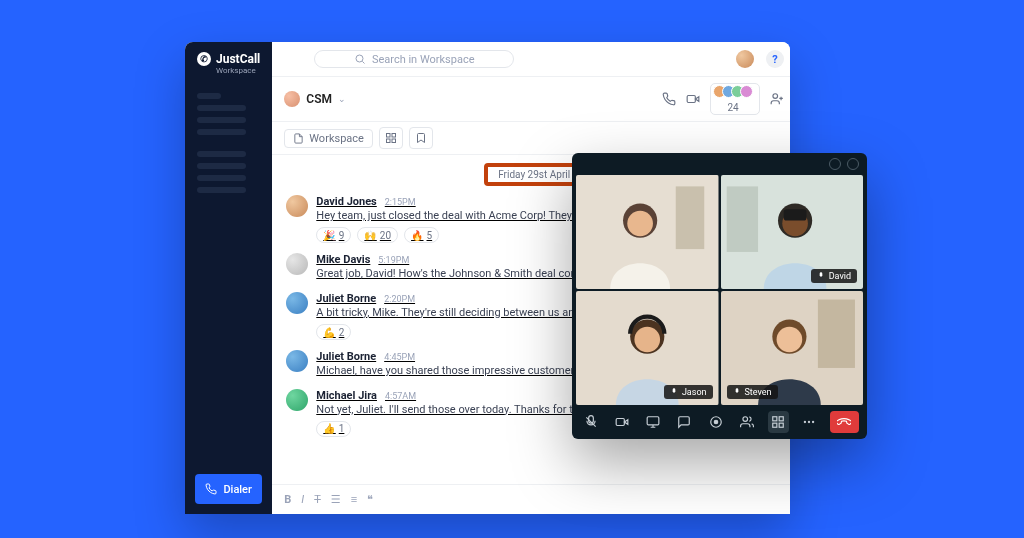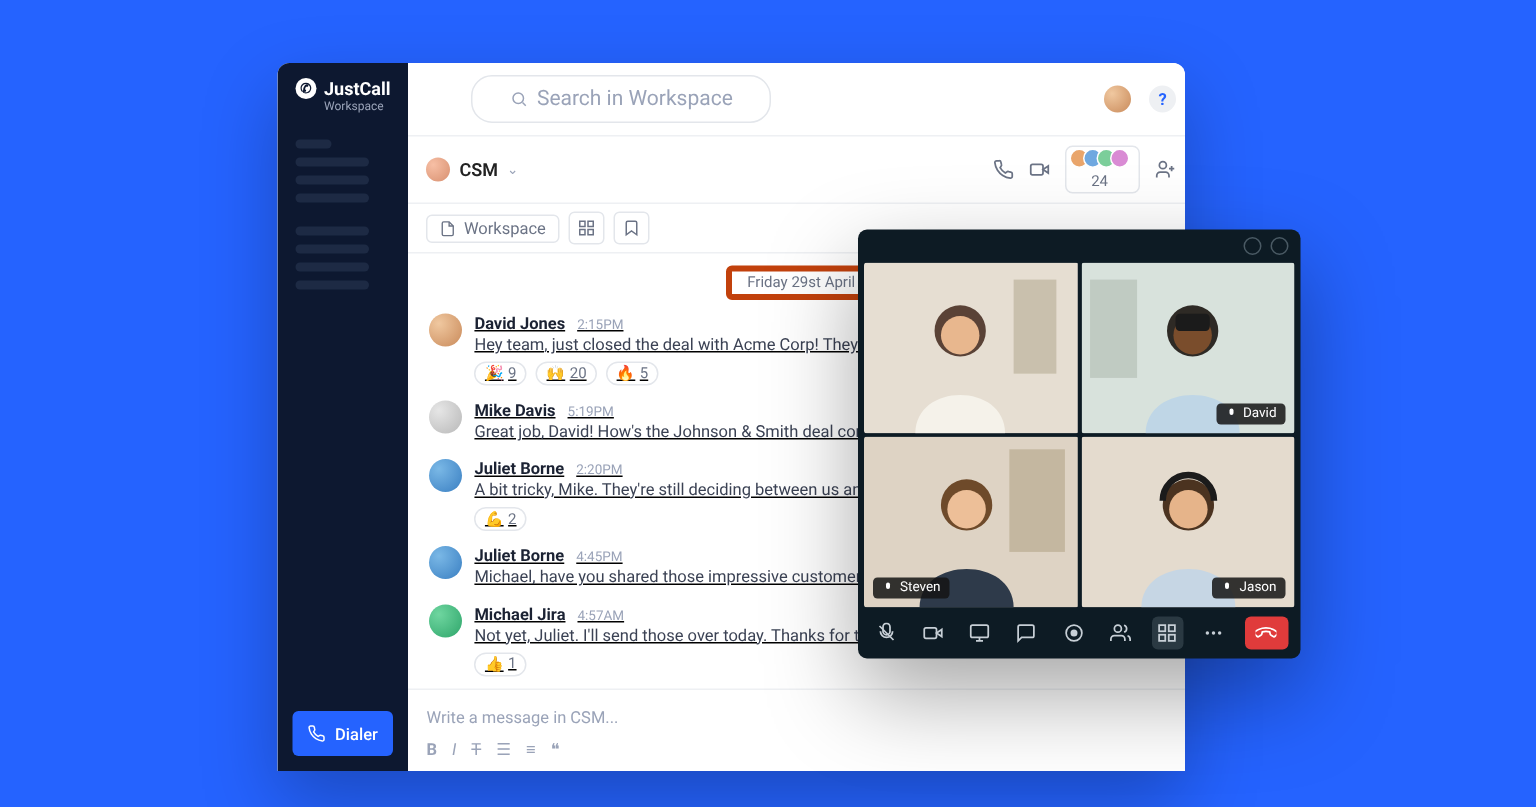--- a/index.html
+++ b/index.html
@@ -13,21 +13,21 @@
   .logo-row .logo-text { font-weight:700; font-size:12px; }
   .logo-sub { font-size:8px; color:#9aa3b8; margin-left:19px; }
   .sidebar-lines { padding: 8px 12px; display:flex; flex-direction:column; gap:6px; }
   .sidebar-lines div { height:6px; background:#1d2a44; border-radius:3px; }
   .sidebar-spacer { flex:1; }
   .dialer-btn { margin:10px; height:30px; background:#2563ff; border-radius:4px; display:flex; align-items:center; justify-content:center; gap:6px; font-size:11px; font-weight:500; }
   .phone-icon { width:12px; height:12px; }
   
   .main { flex:1; display:flex; flex-direction:column; background:#fff; }
   .topbar { display:flex; align-items:center; padding:8px 12px; gap:12px; border-bottom:1px solid #eef0f3; }
-  .search { flex:1; max-width:280px; margin-left:30px; height:32px; border:1px solid #e3e6eb; border-radius:14px; display:flex; align-items:center; justify-content:center; gap:6px; color:#9aa3b8; font-size:14px;text-align:center; }
+  .search { flex:1; max-width:280px; margin-left:30px; height:18px; border:1px solid #e3e6eb; border-radius:14px; display:flex; align-items:center; justify-content:center; gap:6px; color:#9aa3b8; font-size:11px;text-align:center; }
   .topbar-spacer { flex:1; }
   .avatar { width:18px; height:18px; border-radius:50%; background:#d6d9df; }
   .help-icon { width:18px;height:18px;border-radius:50%;background:#eef0f3;display:flex;align-items:center;justify-content:center;font-size:11px;color:#2563ff;font-weight:700;}
   .chanbar { display:flex; align-items:center; padding:6px 12px; gap:6px; border-bottom:1px solid #eef0f3; }
   .chan-ava { width:16px;height:16px;border-radius:50%; background: radial-gradient(circle at 30% 30%, #f7bfa5, #d89070); }
   .chan-name { font-size:12px; font-weight:600; color:#222; }
   .chev { font-size:9px; color:#9aa3b8; }
   .chanbar-spacer { flex:1; }
   .chan-actions { display:flex; align-items:center; gap:10px; }
   .chan-actions svg { width:14px; height:14px; color:#6b7385; }
@@ -252,21 +252,20 @@
               <span class="react">
                 <span>👍</span>
                 <span>1</span>
               </span>
             </div>
         </div>
       </div>
     </div>
 
     <div class="composer">
-      <div class="composer-input">Write a message in CSM...</div>
       <div class="composer-tools">
         <span style="font-weight:700">B</span>
         <span style="font-style:italic">I</span>
         <span style="text-decoration:line-through">T</span>
         <span>☰</span>
         <span>≡</span>
         <span>❝</span>
       </div>
     </div>
   </div>
@@ -298,48 +297,48 @@
         </svg>
       <div class="name-tag" style="right:6px">
           <svg viewBox="0 0 24 24" fill="currentColor">
             <path d="M12 14a4 4 0 0 0 4-4V5a4 4 0 1 0-8 0v5a4 4 0 0 0 4 4z"></path>
           </svg>
           <span>David</span>
         </div>
     </div>
     <div class="tile">
       <svg viewBox="0 0 100 80">
+          <rect width="100" height="80" fill="#e4dbce"></rect>
+          <circle cx="50" cy="32" r="12" fill="#4b3320"></circle>
+          <circle cx="50" cy="34" r="9" fill="#e6b48a"></circle>
+          <path d="M38 30 a12 12 0 0 1 24 0" fill="none" stroke="#1b1b1b" stroke-width="3"></path>
+          <path d="M28 80 C28 56 72 56 72 80 Z" fill="#c6d6e4"></path>
+        </svg>
+      <div class="name-tag" style="right:6px">
+          <svg viewBox="0 0 24 24" fill="currentColor">
+            <path d="M12 14a4 4 0 0 0 4-4V5a4 4 0 1 0-8 0v5a4 4 0 0 0 4 4z"></path>
+          </svg>
+          <span>Jason</span>
+        </div>
+    </div>
+    <div class="tile">
+      <svg viewBox="0 0 100 80">
           <rect width="100" height="80" fill="#ded3c4"></rect>
           <rect x="68" y="6" width="26" height="48" fill="#c4b7a0"></rect>
           <circle cx="48" cy="32" r="12" fill="#6e4a2a"></circle>
           <circle cx="48" cy="34" r="9" fill="#edbf98"></circle>
           <path d="M26 80 C26 56 70 56 70 80 Z" fill="#2e3a4a"></path>
         </svg>
       <div class="name-tag" style="left:6px">
           <svg viewBox="0 0 24 24" fill="currentColor">
             <path d="M12 14a4 4 0 0 0 4-4V5a4 4 0 1 0-8 0v5a4 4 0 0 0 4 4z"></path>
           </svg>
           <span>Steven</span>
         </div>
     </div>
-    <div class="tile">
-      <svg viewBox="0 0 100 80">
-          <rect width="100" height="80" fill="#e4dbce"></rect>
-          <circle cx="50" cy="32" r="12" fill="#4b3320"></circle>
-          <circle cx="50" cy="34" r="9" fill="#e6b48a"></circle>
-          <path d="M38 30 a12 12 0 0 1 24 0" fill="none" stroke="#1b1b1b" stroke-width="3"></path>
-          <path d="M28 80 C28 56 72 56 72 80 Z" fill="#c6d6e4"></path>
-        </svg>
-      <div class="name-tag" style="right:6px">
-          <svg viewBox="0 0 24 24" fill="currentColor">
-            <path d="M12 14a4 4 0 0 0 4-4V5a4 4 0 1 0-8 0v5a4 4 0 0 0 4 4z"></path>
-          </svg>
-          <span>Jason</span>
-        </div>
-    </div>
   </div>
   <div class="vcall-bar">
     <div class="vbtn">
         <svg viewBox="0 0 24 24" fill="none" stroke="currentColor" stroke-width="2">
           <path d="M12 14a4 4 0 0 0 4-4V5a4 4 0 1 0-8 0v5a4 4 0 0 0 4 4z"></path>
           <path d="M19 10a7 7 0 0 1-14 0"></path>
           <line x1="4" y1="4" x2="20" y2="20"></line>
         </svg>
       </div>
     <div class="vbtn">

